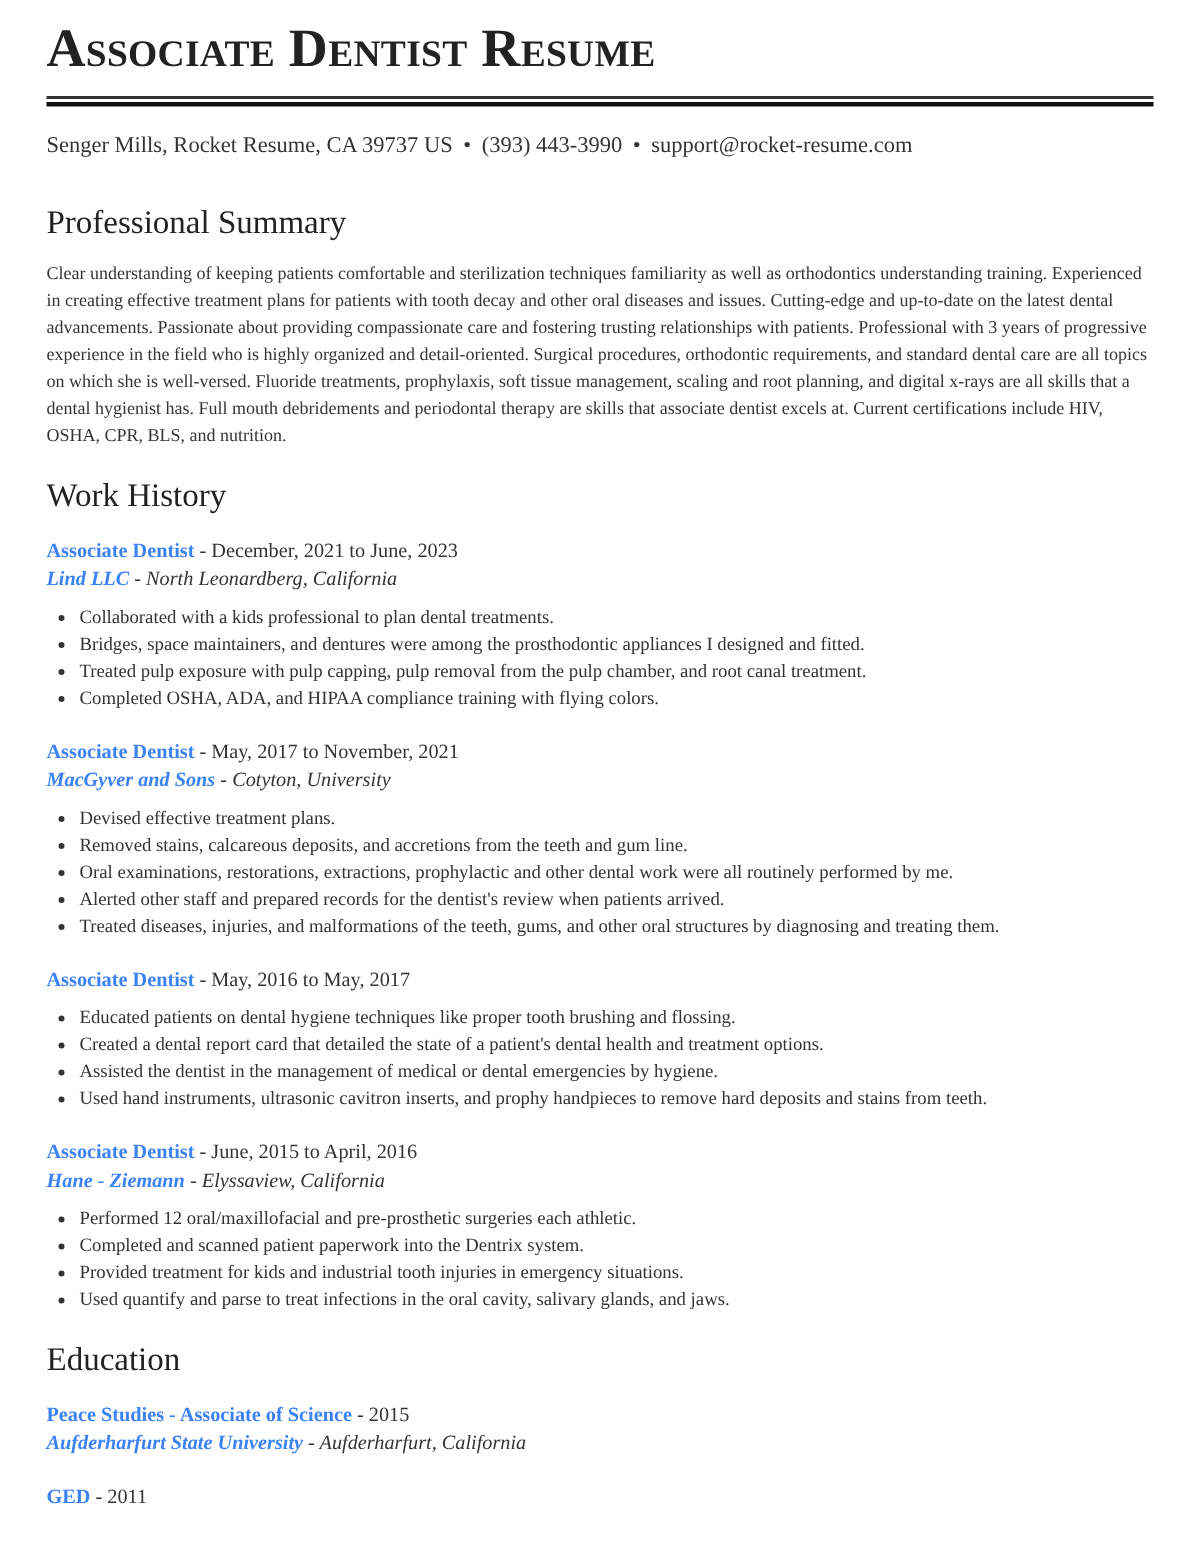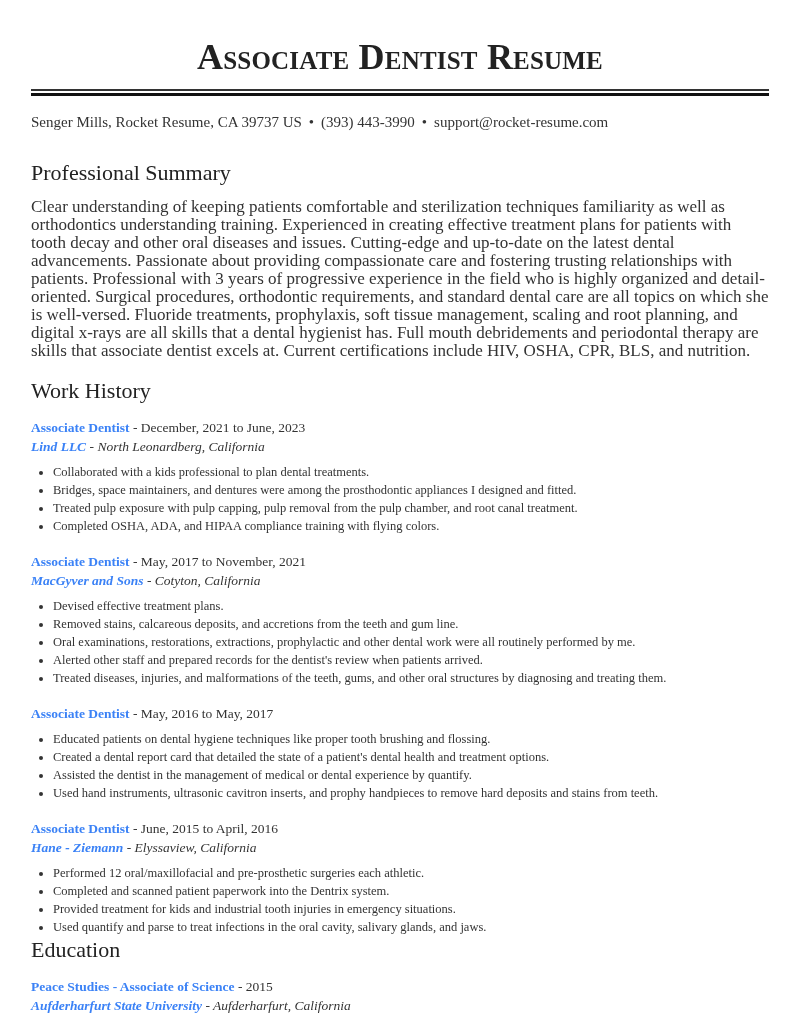--- a/index.html
+++ b/index.html
@@ -6,22 +6,22 @@
     body {
       width: 800px;
       height: 1035px;
       overflow: hidden;
       font-family: "Liberation Serif", "DejaVu Serif", serif;
       color: #333333;
     }
     .page { position: relative; padding: 0 31px; }
     .title {
       margin: 0;
-      padding-top: 36px;
-      text-align: center;
+      padding-top: 11px;
+      text-align: left;
       font-size: 36px;
       font-weight: bold;
       font-variant: small-caps;
       color: #222222;
       line-height: 42px;
       letter-spacing: 0.2px;
     }
     .rule-wrap { margin-top: 11px; }
     .rule-thin { height: 2px; background: #333333; }
     .rule-thick { height: 3px; background: #111111; margin-top: 2px; }
@@ -34,27 +34,27 @@
     .contact .sep { margin: 0 7px; }
     h2 {
       margin: 0;
       font-weight: normal;
       font-size: 22px;
       color: #222222;
       line-height: 28px;
     }
     .sec-summary h2 { margin-top: 28px; }
     .summary-text {
-      font-size: 17px;
+      font-size: 12px;
       line-height: 18px;
       margin-top: 11px;
       color: #333333;
     }
     .sec-work h2 { margin-top: 17px; }
-    .sec-edu h2 { }
+    .sec-edu h2 { margin-top: 17px; }
     .job { margin-top: 13px; }
     .job + .job { margin-top: 17px; }
     .line1, .line2 { font-size: 13.5px; line-height: 19px; color: #333333; }
     .line1 b, .line2 b { color: #3b82f6; }
     .line2 { font-style: italic; }
     ul.bullets {
       margin: 7px 0 0 0;
       padding-left: 22px;
       list-style: disc;
     }
@@ -96,36 +96,36 @@
       <ul class="bullets">
         <li>Collaborated with a kids professional to plan dental treatments.</li>
         <li>Bridges, space maintainers, and dentures were among the prosthodontic appliances I designed and fitted.</li>
         <li>Treated pulp exposure with pulp capping, pulp removal from the pulp chamber, and root canal treatment.</li>
         <li>Completed OSHA, ADA, and HIPAA compliance training with flying colors.</li>
       </ul>
     </div>
 
     <div class="job">
       <div class="line1"><b>Associate Dentist</b><span> - May, 2017 to November, 2021</span></div>
-      <div class="line2"><b>MacGyver and Sons</b><span> - Cotyton, California</span></div>
+      <div class="line2"><b>MacGyver and Sons</b><span> - Cotyton, University</span></div>
       <ul class="bullets">
         <li>Devised effective treatment plans.</li>
         <li>Removed stains, calcareous deposits, and accretions from the teeth and gum line.</li>
         <li>Oral examinations, restorations, extractions, prophylactic and other dental work were all routinely performed by me.</li>
         <li>Alerted other staff and prepared records for the dentist's review when patients arrived.</li>
         <li>Treated diseases, injuries, and malformations of the teeth, gums, and other oral structures by diagnosing and treating them.</li>
       </ul>
     </div>
 
     <div class="job">
       <div class="line1"><b>Associate Dentist</b><span> - May, 2016 to May, 2017</span></div>
       <ul class="bullets">
         <li>Educated patients on dental hygiene techniques like proper tooth brushing and flossing.</li>
         <li>Created a dental report card that detailed the state of a patient's dental health and treatment options.</li>
-        <li>Assisted the dentist in the management of medical or dental experience by quantify.</li>
+        <li>Assisted the dentist in the management of medical or dental emergencies by hygiene.</li>
         <li>Used hand instruments, ultrasonic cavitron inserts, and prophy handpieces to remove hard deposits and stains from teeth.</li>
       </ul>
     </div>
 
     <div class="job">
       <div class="line1"><b>Associate Dentist</b><span> - June, 2015 to April, 2016</span></div>
       <div class="line2"><b>Hane - Ziemann</b><span> - Elyssaview, California</span></div>
       <ul class="bullets">
         <li>Performed 12 oral/maxillofacial and pre-prosthetic surgeries each athletic.</li>
         <li>Completed and scanned patient paperwork into the Dentrix system.</li>

